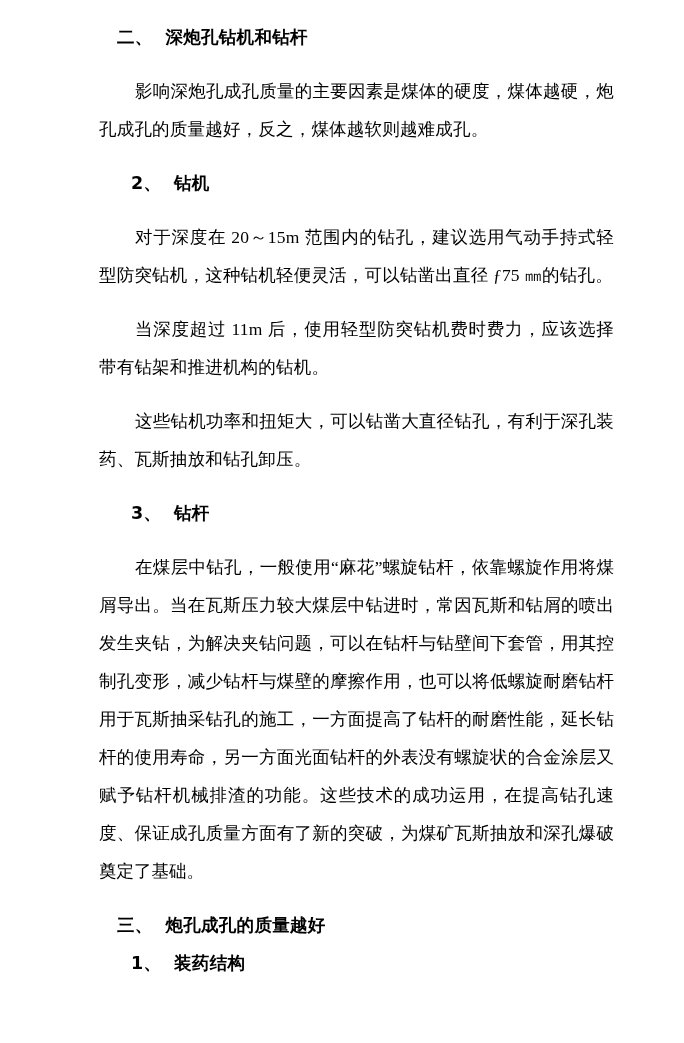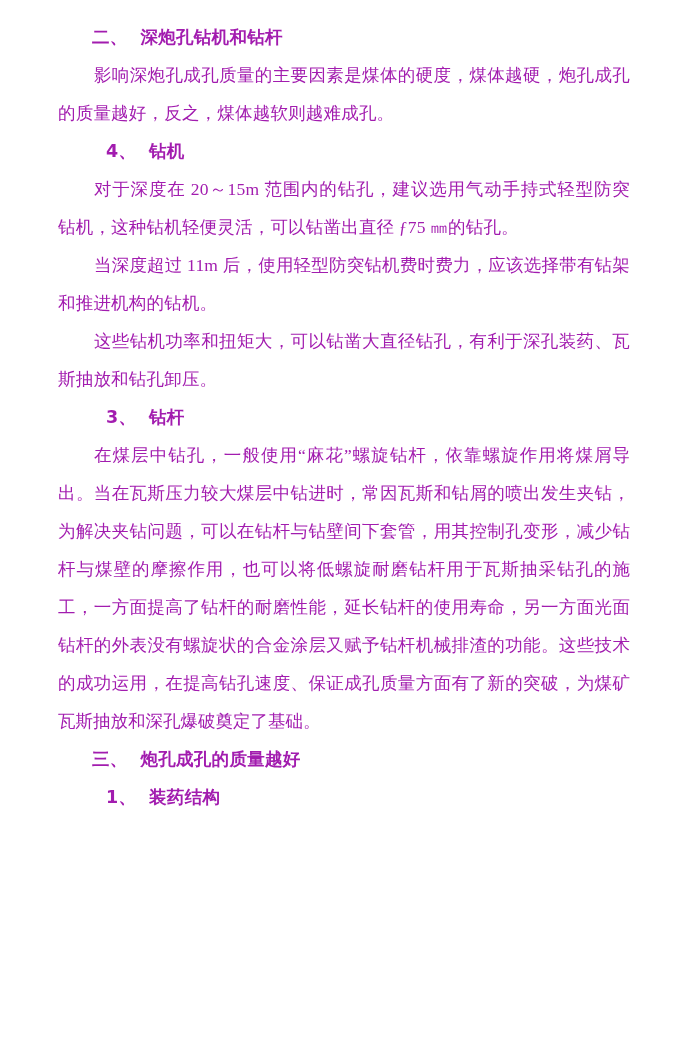--- a/index.html
+++ b/index.html
@@ -6,23 +6,23 @@
     margin: 0;
     padding: 0;
     background: #ffffff;
   }
   .page {
     position: relative;
     width: 684px;
     height: 1043px;
     background: #ffffff;
     font-family: "Liberation Serif", "DejaVu Serif", serif;
-    color: #a21caf;
+    color: #000000;
     box-sizing: border-box;
-    padding: 18px 54px 0 58px;
+    padding: 18px 54px 0 83px;
     overflow: hidden;
   }
   .doc-body {
     display: block;
   }
   .heading {
     font-family: "DejaVu Sans", "Liberation Sans", sans-serif;
     font-weight: bold;
     font-size: 17.5px;
     line-height: 38px;
@@ -40,42 +40,42 @@
     margin: 0;
     padding: 0;
     text-indent: 48px;
     letter-spacing: 0.3px;
     white-space: pre;
   }
   .para {
     font-family: "Liberation Serif", "DejaVu Serif", serif;
     font-size: 17.5px;
     line-height: 38px;
-    margin: 0;
+    margin: 16px;
     padding: 0;
     text-indent: 36px;
     text-align: justify;
     text-justify: inter-ideograph;
     letter-spacing: 0.2px;
   }
   .para.tight {
     letter-spacing: 0px;
   }
 </style>
 </head>
 <body>
 
 <div class="page">
   <div class="doc-body">
 
     <div class="heading">二、  深炮孔钻机和钻杆</div>
 
     <div class="para">影响深炮孔成孔质量的主要因素是煤体的硬度，煤体越硬，炮孔成孔的质量越好，反之，煤体越软则越难成孔。</div>
 
-    <div class="subheading">4、  钻机</div>
+    <div class="subheading">2、  钻机</div>
 
     <div class="para">对于深度在 20～15m 范围内的钻孔，建议选用气动手持式轻型防突钻机，这种钻机轻便灵活，可以钻凿出直径 ƒ75 ㎜的钻孔。</div>
 
     <div class="para">当深度超过 11m 后，使用轻型防突钻机费时费力，应该选择带有钻架和推进机构的钻机。</div>
 
 
     <div class="para">这些钻机功率和扭矩大，可以钻凿大直径钻孔，有利于深孔装药、瓦斯抽放和钻孔卸压。</div>
 
     <div class="subheading">3、  钻杆</div>
 

